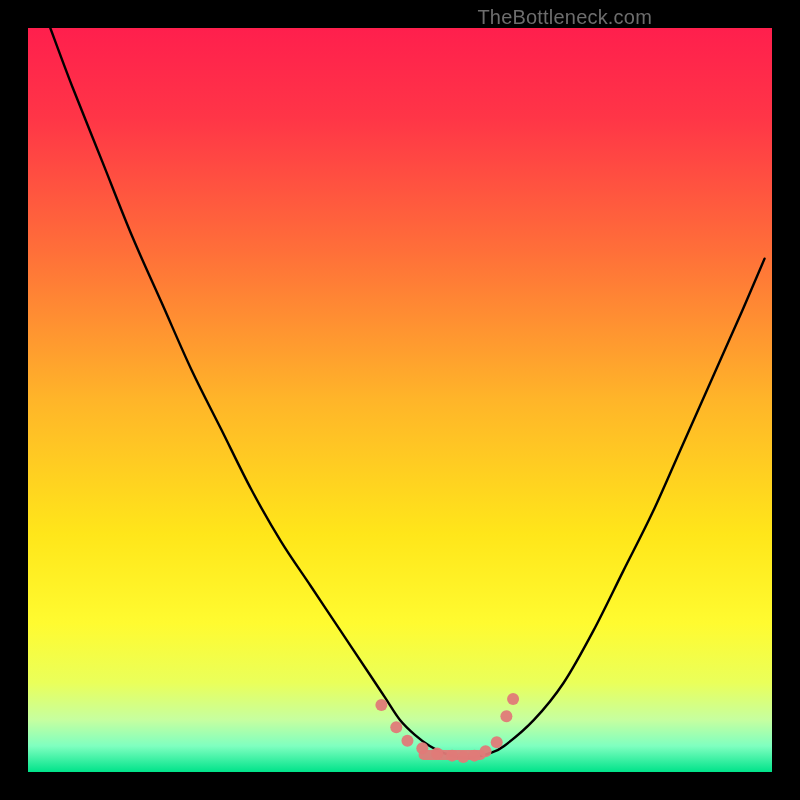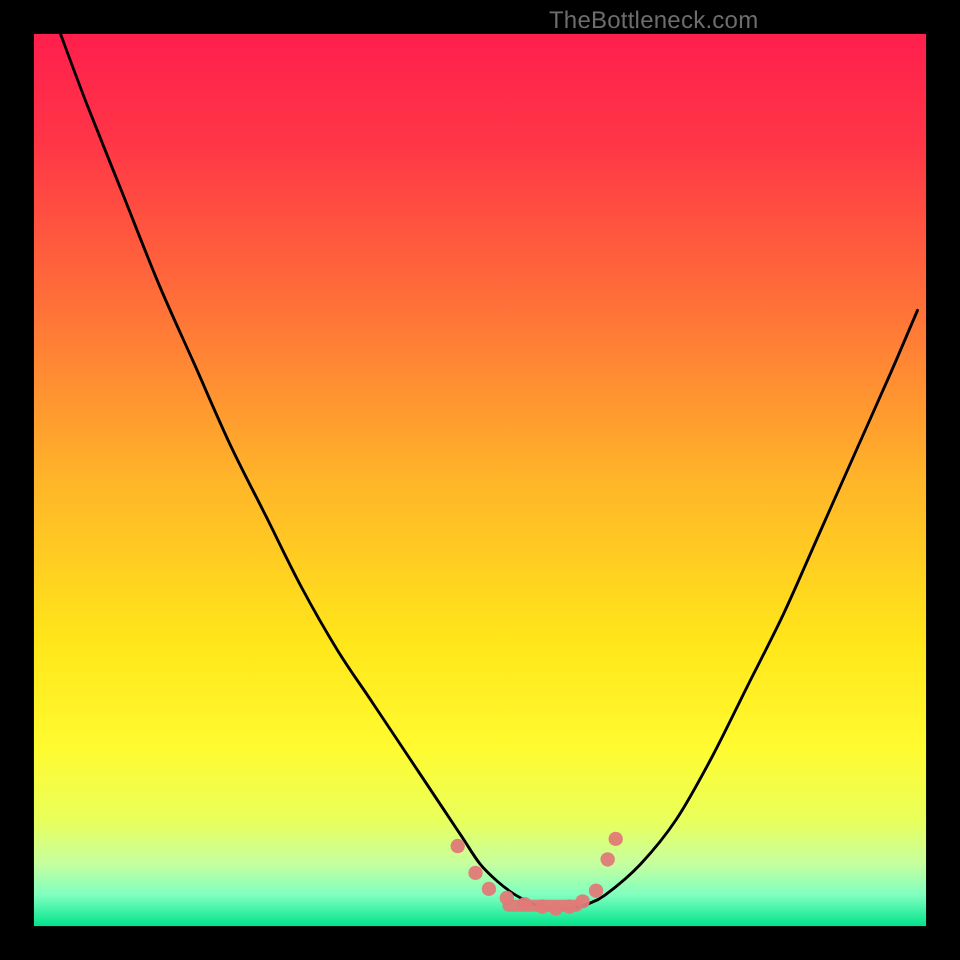--- a/index.html
+++ b/index.html
@@ -9,20 +9,21 @@
     height: 800px;
     overflow: hidden;
     background: #000;
     font-family: Arial, Helvetica, sans-serif;
   }
   .frame {
     position: absolute;
     left: 0; top: 0;
     width: 644px; height: 800px;
     background: #000;
+    padding-left: 20px;
   }
   .plot {
     position: absolute;
     left: 28px;
     top: 28px;
     width: 744px;
     height: 744px;
     overflow: hidden;
   }
   .attribution {

